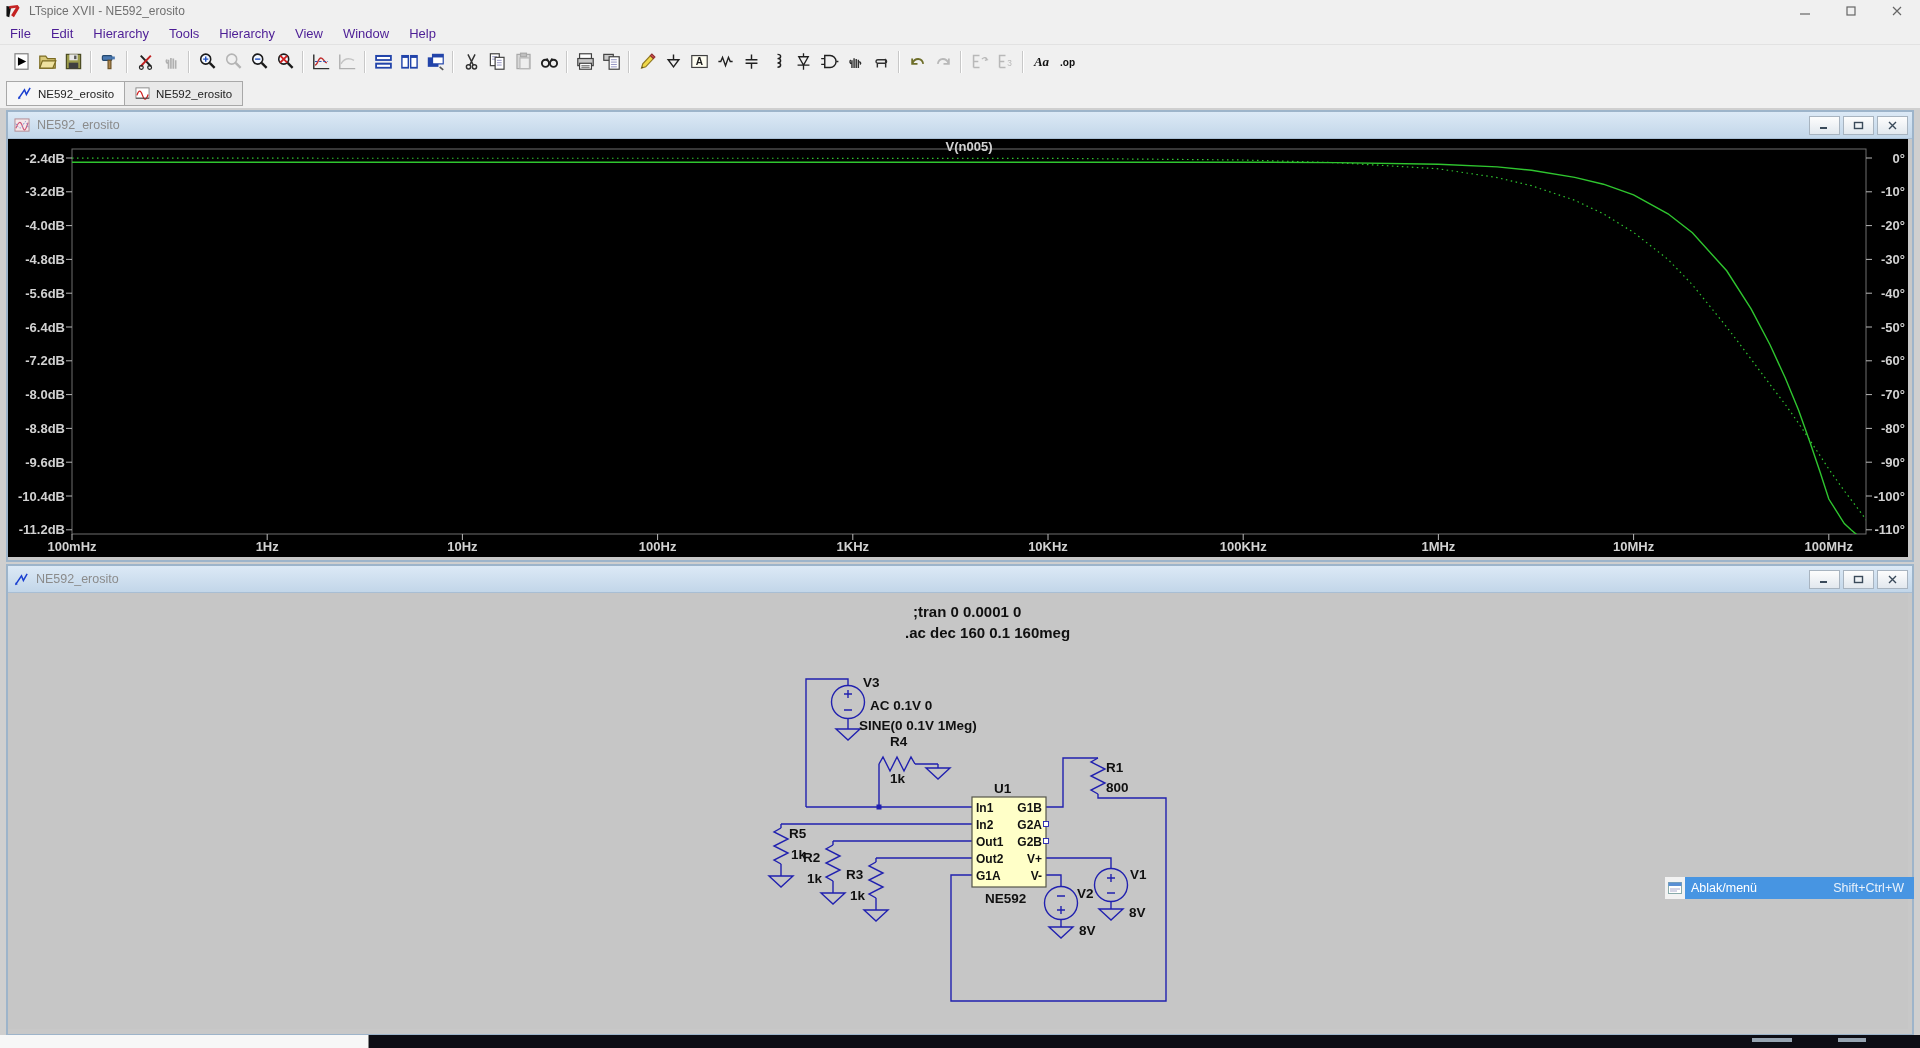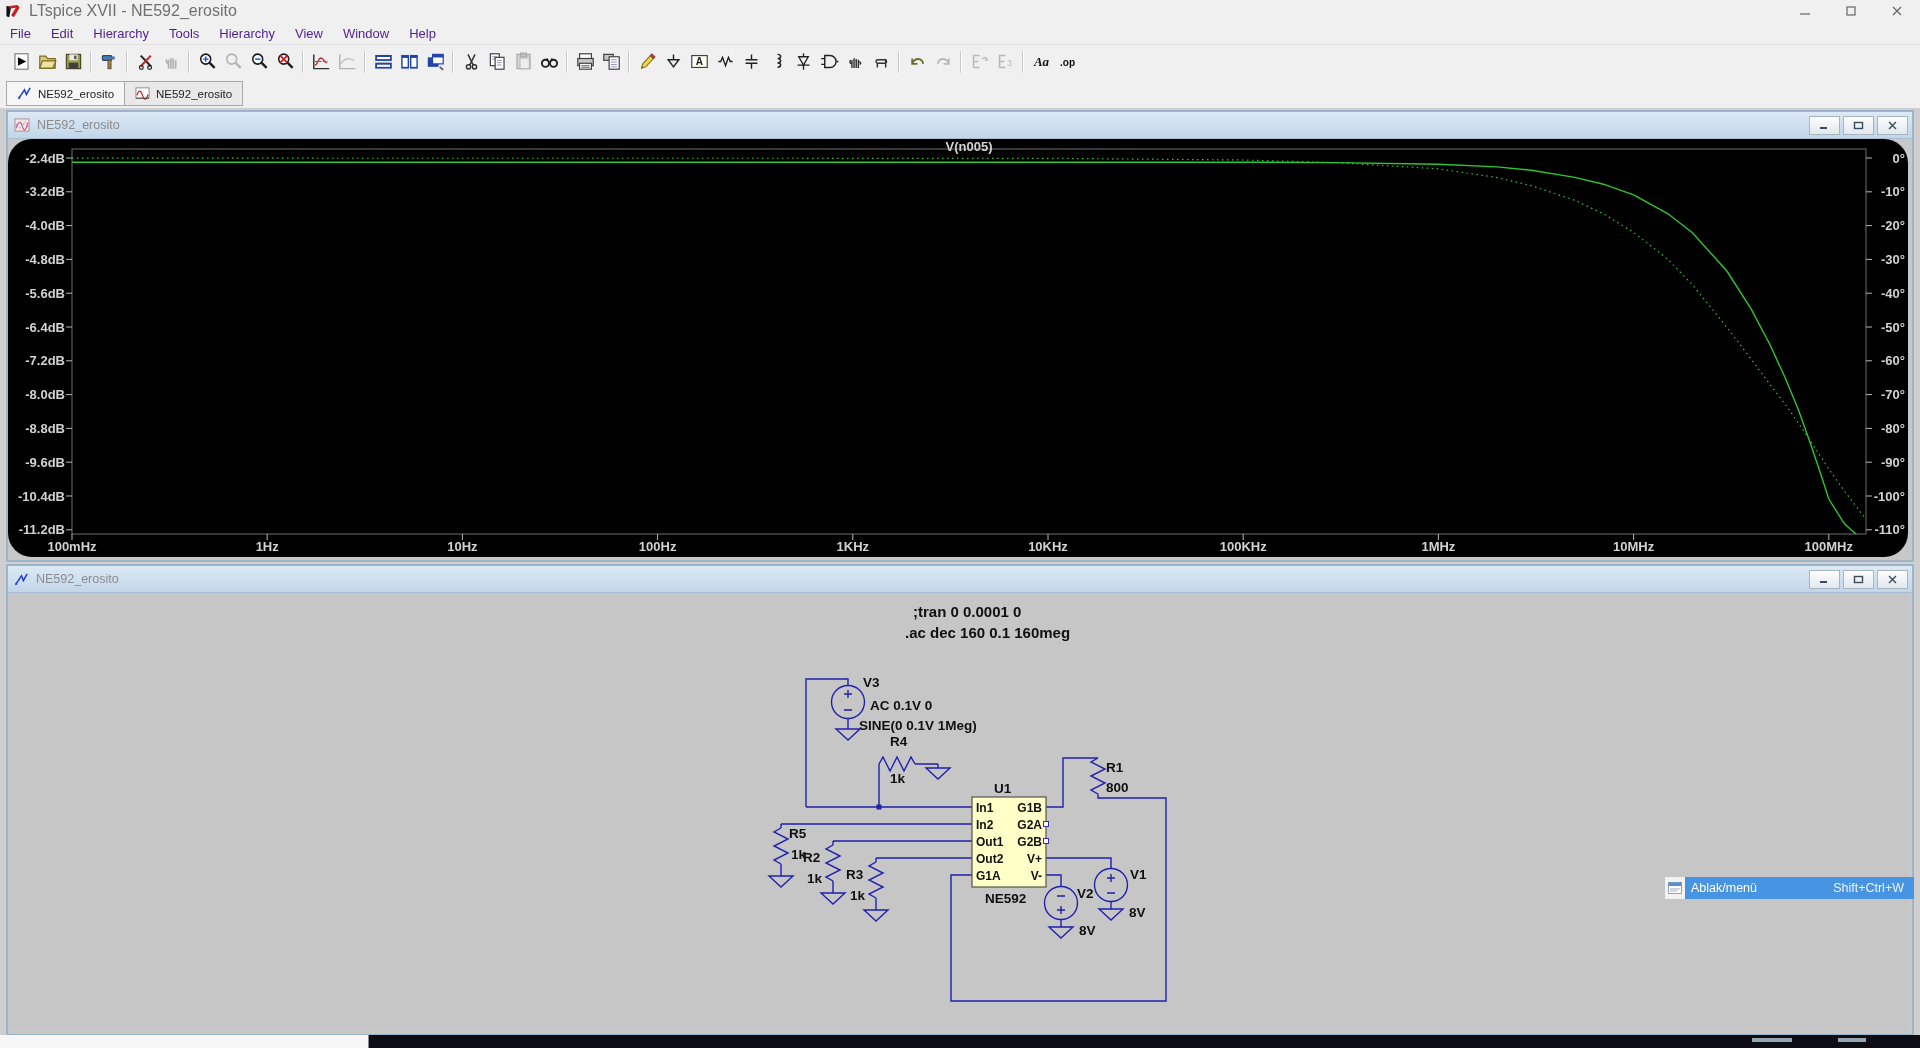--- a/index.html
+++ b/index.html
@@ -1,20 +1,20 @@
 <!DOCTYPE html>
 <html><head>
 <meta charset="utf-8">
 <style>
   html,body{margin:0;padding:0;background:#f0f0f0;width:1920px;height:1048px;overflow:hidden;
     font-family:"Liberation Sans",sans-serif;-webkit-font-smoothing:antialiased;}
   
   #titlebar{position:absolute;left:0;top:0;width:1920px;height:22px;background:#f0f0f0;display:flex;align-items:center;}
   #titlebar .appicon{width:16px;height:15px;margin-left:5px;}
-  #titlebar .title{margin-left:8px;font-size:16px;color:#707070;text-align:right;}
+  #titlebar .title{margin-left:8px;font-size:12px;color:#707070;text-align:right;}
   #oswincontrols{position:absolute;right:0;top:0;height:22px;display:flex;}
   .osbtn{width:46px;height:22px;display:flex;align-items:center;justify-content:center;color:#666;}
   
   #menubar{position:absolute;left:0;top:22px;width:1920px;height:22px;background:#f0f0f0;display:flex;align-items:center;border-bottom:1px solid #e2e2e2;}
   .menuitem{padding:2px 10px;font-size:13px;color:#4c1d95;}
   
   #toolbar{position:absolute;left:0;top:45px;width:1920px;height:33px;background:#f0f0f0;display:flex;align-items:center;border-bottom:1px solid #dcdcdc;padding-left:8px;}
   .tbi{width:26px;height:26px;display:flex;align-items:center;justify-content:center;}
   .tbi svg{width:19px;height:19px;}
   .tsep{width:1px;height:22px;background:#c8c8c8;margin:0 4px;border-right:1px solid #fff;}
@@ -23,21 +23,21 @@
   .tab{position:absolute;top:3px;height:23px;display:flex;align-items:center;padding:0 10px;font-size:11.5px;color:#222;border:1px solid #a8a8a8;background:#e9e9e9;}
   .tab.active{background:#f6f6f6;}
   .tab svg{margin-right:6px;}
   
   .mdi{position:absolute;left:6px;width:1904px;border:2px solid #9db4ca;background:#c8c8c8;}
   .mdititle{height:26px;background:linear-gradient(#dce9f6,#c2d6e9);display:flex;align-items:center;border-bottom:1px solid #a8bed4;}
   .mdititle .wicon{margin-left:6px;}
   .mdititle .wtitle{margin-left:7px;font-size:12.5px;color:#8b8b8b;}
   .wbtns{margin-left:auto;display:flex;margin-right:4px;}
   .wbtn{width:29px;height:17px;background:linear-gradient(#fdfdfd,#e2e8ee);border:1px solid #a8b4c0;margin-left:3px;display:flex;align-items:center;justify-content:center;}
-  #plot-client{position:relative;width:1900px;height:418px;background:#000;border-radius:24px;}
+  #plot-client{position:relative;width:1900px;height:418px;background:#000;}
   #sch-client{position:relative;width:1900px;height:436px;background:#c6c6c6;}
   #plot-svg{display:block;}
   #plot-svg text{font:bold 13px "Liberation Sans",sans-serif;fill:#d2d2d2;}
   #sch-svg{display:block;}
   .slabel{font:bold 13.5px "Liberation Sans",sans-serif;fill:#101010;}
   .spin{font:bold 12px "Liberation Sans",sans-serif;fill:#101010;}
   .sdir{font:bold 15px "Liberation Sans",sans-serif;fill:#101010;}
   
   #popup{position:absolute;left:1665px;top:877px;width:249px;height:22px;display:flex;align-items:center;z-index:9;background:#f2f2f2;}
   #popup .pico{width:20px;height:20px;display:flex;align-items:center;justify-content:center;background:#f2f2f2;}

